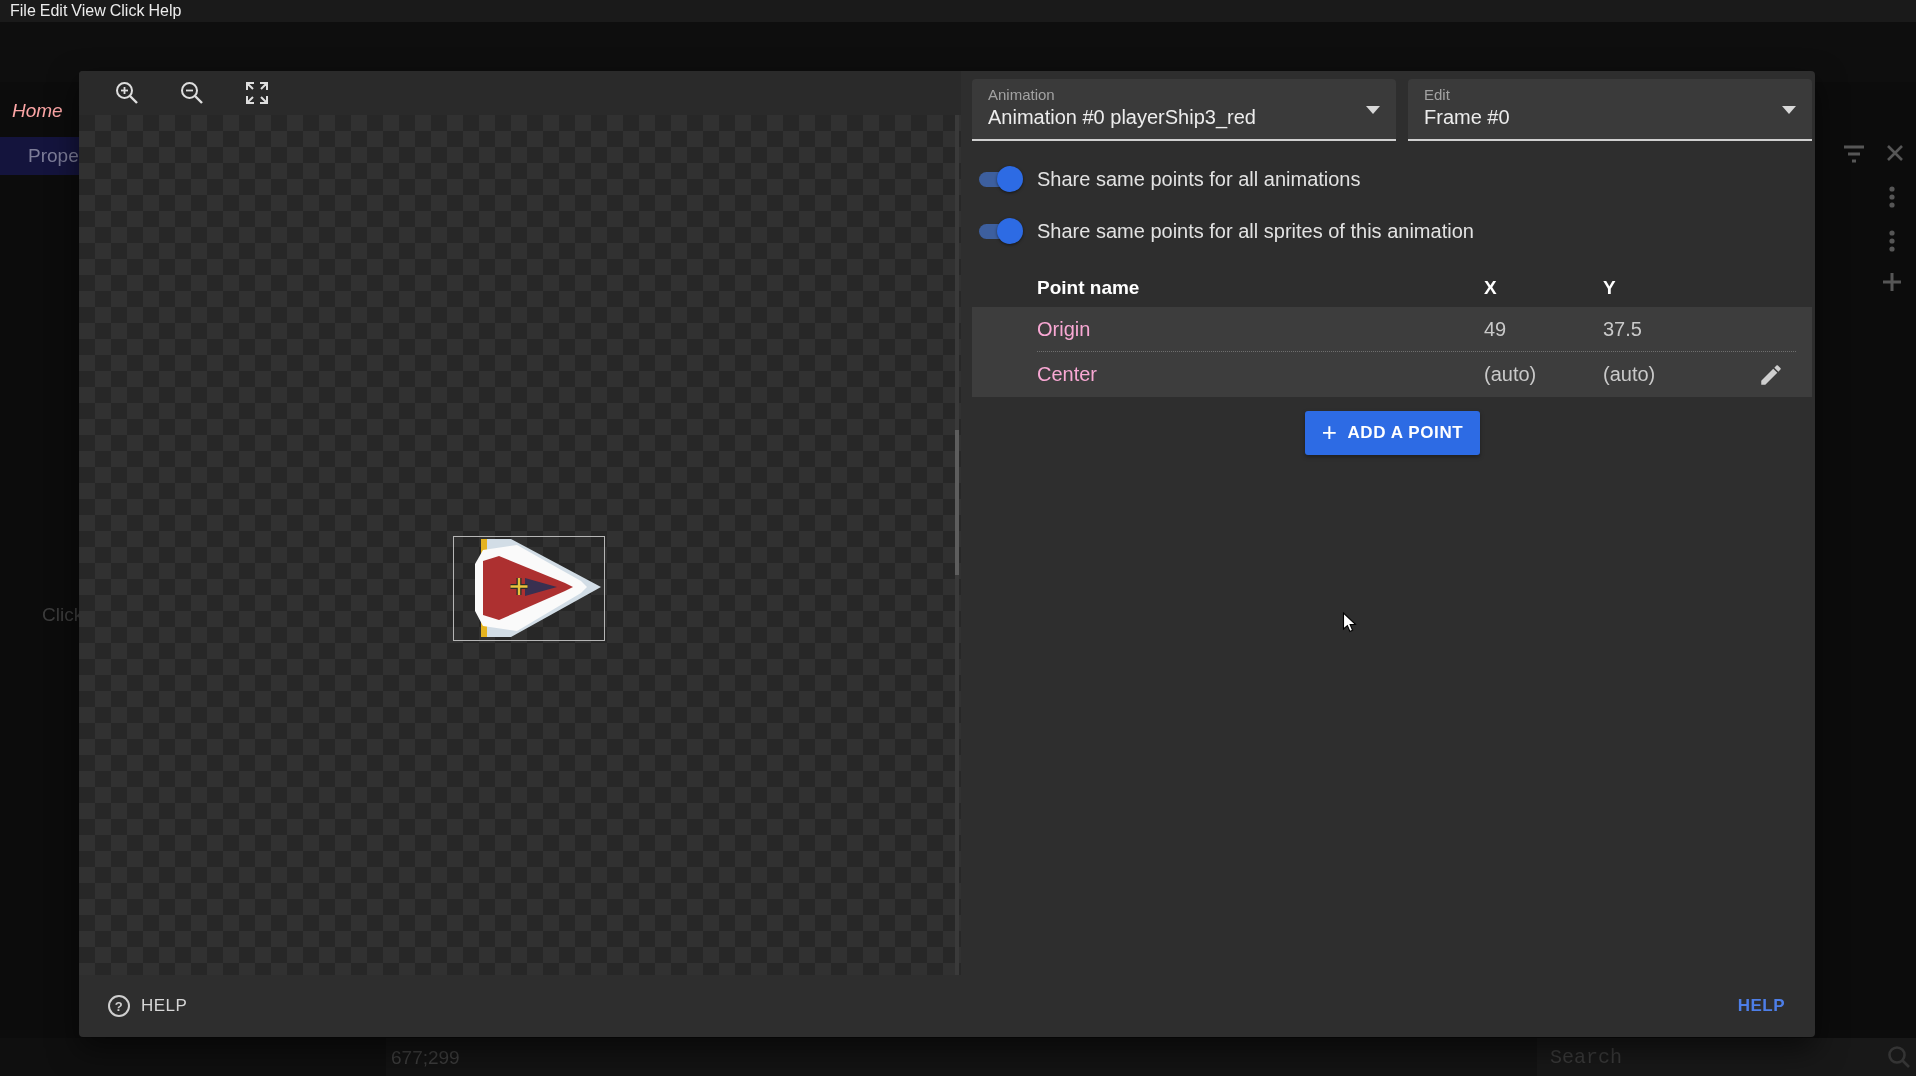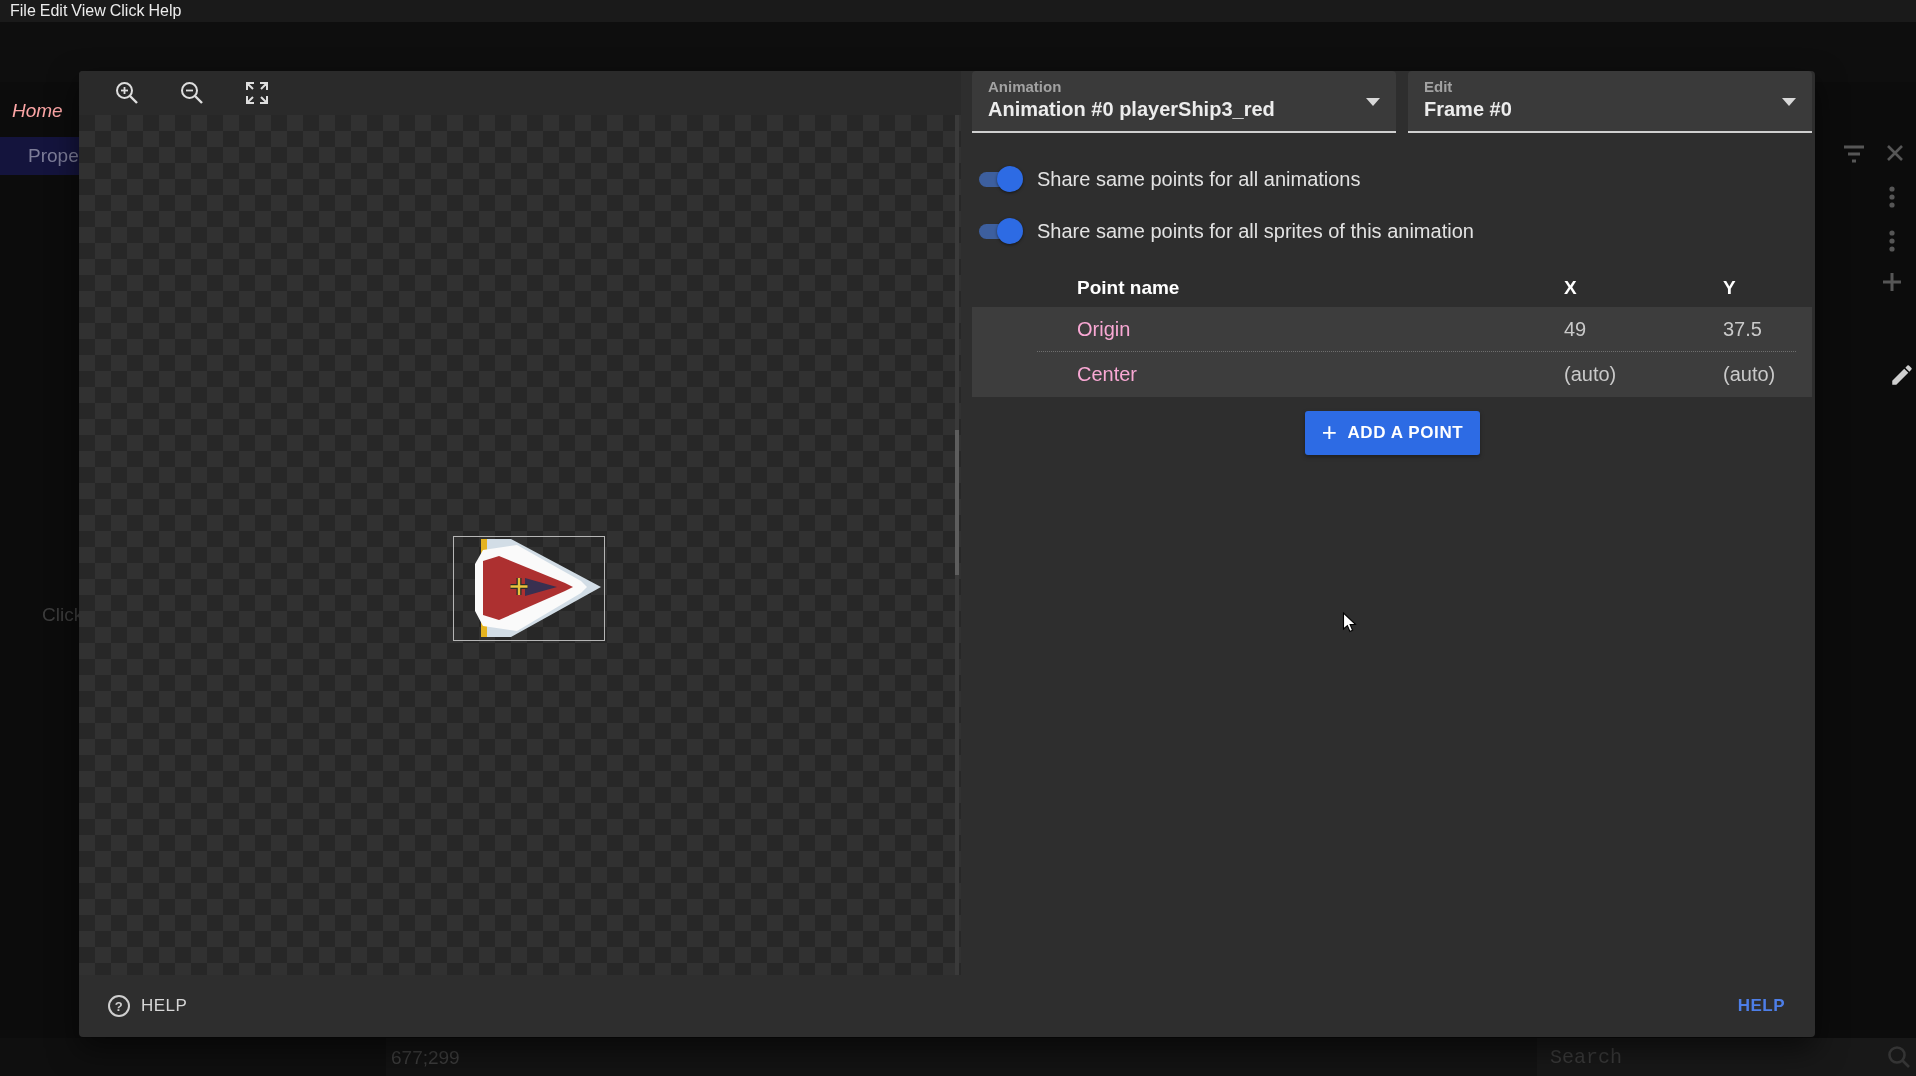--- a/index.html
+++ b/index.html
@@ -21,34 +21,34 @@
   .dialog{left:79px;top:71px;width:1736px;height:966px;background:#2e2e2e;border-radius:4px;
           box-shadow:0 12px 30px rgba(0,0,0,.55);z-index:10;}
   .canvas-toolbar{left:0;top:0;width:882px;height:44px;background:#2a2a2a;border-radius:4px 0 0 0;}
   .canvas{left:0;top:44px;width:882px;height:860px;background-color:#272727;
           background-image:linear-gradient(45deg,#313131 25%,transparent 25%,transparent 75%,#313131 75%),
                            linear-gradient(45deg,#313131 25%,transparent 25%,transparent 75%,#313131 75%);
           background-position:0 0,16px 16px;background-size:32px 32px;}
   .vtrack{left:878px;top:44px;width:4px;height:860px;background:#3a3a3a;}
   .sprite-box{left:374px;top:421px;width:152px;height:105px;border:1px solid #b5b5b5;box-sizing:border-box;}
   .panel{left:893px;top:0;width:840px;height:904px;}
-  .select-box{top:0;height:62px;background:#3a3a3a;border-bottom:2px solid #cfcfcf;
-              border-radius:4px 4px 0 0;box-sizing:border-box;padding:7px 0 16px 16px;cursor:pointer;font-weight:bold;}
+  .select-box{top:8px;height:62px;background:#3a3a3a;border-bottom:2px solid #cfcfcf;
+              border-radius:4px 4px 0 0;box-sizing:border-box;padding:7px 0 16px 16px;cursor:pointer;}
   .select-label{font-size:15px;color:#a2a2a2;display:block;}
   .select-value{font-size:20px;color:#ececec;display:block;margin-top:3px;white-space:nowrap;}
   .caret{position:absolute;right:16px;top:27px;width:0;height:0;
          border-left:7px solid transparent;border-right:7px solid transparent;border-top:8px solid #d8d8d8;}
   .toggle-row{left:0;height:30px;display:flex;align-items:center;}
   .switch{position:relative;width:46px;height:18px;margin-left:5px;flex:0 0 auto;cursor:pointer;}
   .switch .track{position:absolute;left:2px;top:2px;width:42px;height:15px;border-radius:8px;}
   .switch .thumb{position:absolute;right:0;top:-4px;width:26px;height:26px;border-radius:50%;
                  box-shadow:0 1px 3px rgba(0,0,0,.5);}
   .toggle-label{font-size:20px;color:#e2e2e2;margin-left:14px;white-space:nowrap;}
   .trow{left:0;width:840px;display:grid;grid-template-columns:65px 447px 119px 108px 1fr;
-        align-items:center;box-sizing:border-box;gap:40px;}
+        align-items:center;box-sizing:border-box;}
   .thead{top:197px;height:39px;font-weight:bold;font-size:19px;color:#ffffff;}
   .tdata{height:45px;background:#3d3d3d;font-size:20px;}
   .row-origin{top:236px;}
   .row-center{top:281px;}
   .dotsep{position:absolute;left:65px;right:16px;bottom:0;border-bottom:1px dotted #6e6e6e;}
   .pname{color:#f9a8d4;}
   .pval{color:#c9c9c9;}
   .add-btn{top:340px;left:333px;width:175px;height:44px;background:#2d6be4;border:none;border-radius:3px;
            color:#fff;font-family:"Liberation Sans",sans-serif;font-size:17px;font-weight:bold;letter-spacing:.6px;
            display:flex;align-items:center;justify-content:center;gap:10px;cursor:pointer;

